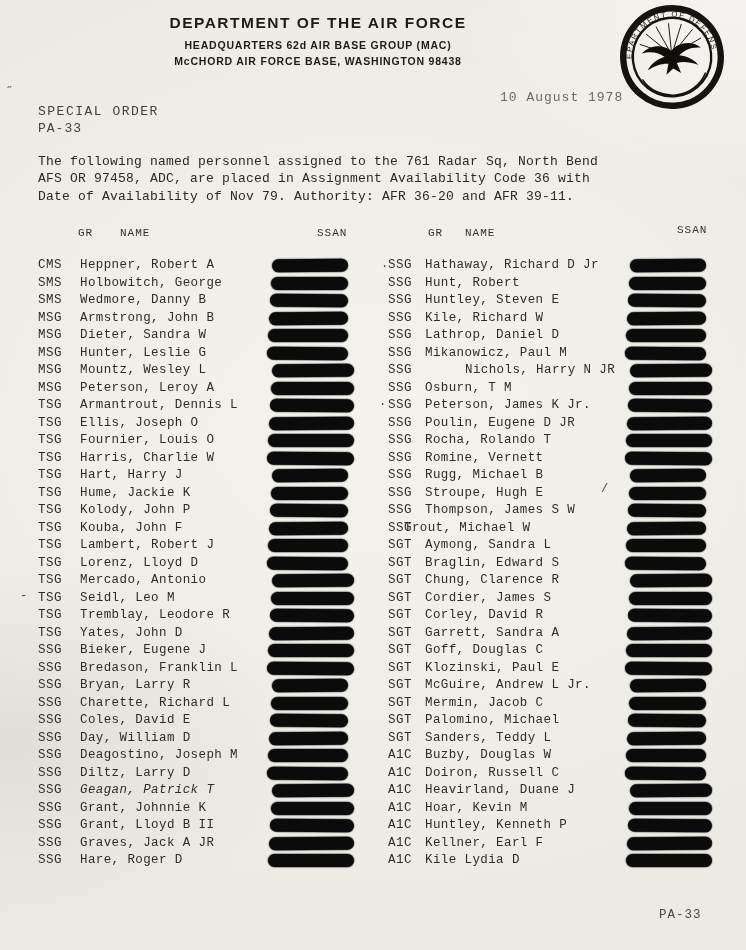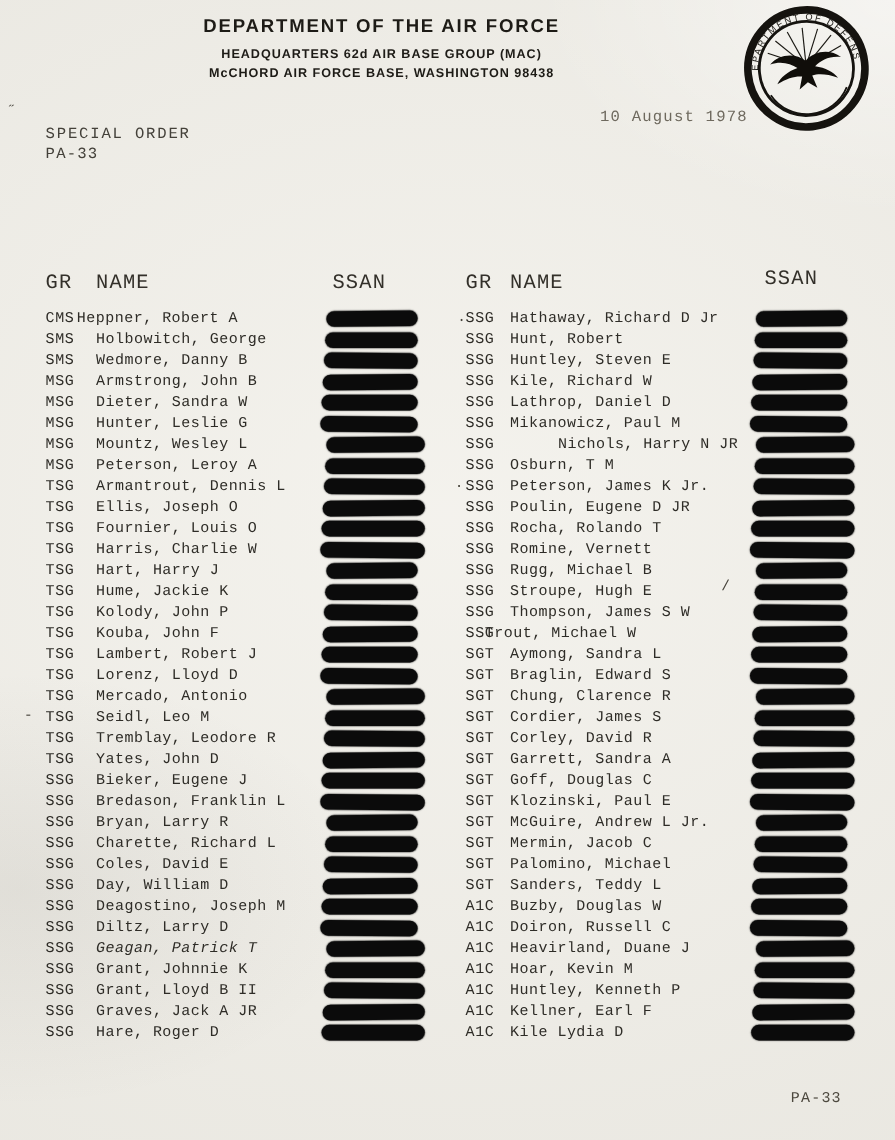--- a/index.html
+++ b/index.html
@@ -21,21 +21,21 @@
   .lh3{font-size:10.5px;font-weight:bold;letter-spacing:0.8px;margin-top:4px;}
   
   .seal{left:616px;top:4px;width:112px;height:106px;transform:rotate(-6deg);}
   
   .date{left:500px;top:90px;font-size:13px;color:#6e695e;letter-spacing:1px;}
   .so-title{left:38px;top:104px;font-size:13px;letter-spacing:1.5px;color:#44413a;}
   .so-number{left:38px;top:121px;font-size:13px;letter-spacing:1px;color:#44413a;}
   
   .para{left:38px;top:153px;width:620px;font-size:13px;line-height:17.3px;letter-spacing:0.2px;color:#2b2925;}
   
-  .colhead{font-size:17px;letter-spacing:1px;color:#33302a;top:227px;}
+  .colhead{font-size:11px;letter-spacing:1px;color:#33302a;top:227px;margin-left:40px;}
   
   .row{position:absolute;height:17.5px;width:746px;}
   .gr{position:absolute;font-size:12.5px;letter-spacing:0.5px;}
   .nm{position:absolute;font-size:12.5px;letter-spacing:0.4px;white-space:pre;}
   .bar{position:absolute;height:13px;background:#0b0b0b;border-radius:7px;top:1px;
        box-shadow:0 0 1px 0.5px rgba(10,10,10,0.6);}
   .artifact{position:absolute;font-size:12px;color:#45423a;}
   .footer{left:659px;top:908px;font-size:12.5px;letter-spacing:1px;color:#4c483e;}
 </style>
 </head>
@@ -72,32 +72,37 @@
         C35,51 29,55 26,60 C34,56 41,55 46,56 L43,66 L50,61 L57,66 L54,56
         C59,55 66,56 74,60 C71,55 65,51 57,49 C62,45 69,42 78,44 C70,36 57,37 50,44 Z"></path>
       <path fill="none" stroke="#15130f" stroke-width="1.4" d="M 20,68 A 34,34 0 0 0 80,68"></path>
     </svg>
   </div>
 
   <div class="abs date">10 August 1978</div>
   <div class="abs so-title">SPECIAL ORDER</div>
   <div class="abs so-number">PA-33</div>
 
+  <div class="abs para">
+    <div>The following named personnel assigned to the 761 Radar Sq, North Bend</div>
+    <div>AFS OR 97458, ADC, are placed in Assignment Availability Code 36 with</div>
+    <div>Date of Availability of Nov 79.  Authority:  AFR 36-20 and AFR 39-11.</div>
+  </div>
 
   <div class="abs colhead" style="left:38px">GR</div>
   <div class="abs colhead" style="left:80px">NAME</div>
   <div class="abs colhead" style="left:277px">SSAN</div>
   <div class="abs colhead" style="left:388px">GR</div>
   <div class="abs colhead" style="left:425px">NAME</div>
   <div class="abs colhead" style="left:637px; top:224px">SSAN</div>
 
   <div id="roster-left">
       <div class="row" style="top: 258px;">
         <span class="gr" style="left: 38px;">CMS</span>
-        <span class="nm" style="left: 64px; text-align: center;">Heppner, Robert A</span>
+        <span class="nm" style="left: 80px; text-align: center;">Heppner, Robert A</span>
         <span class="bar" style="width: 76px; left: 272px; transform: rotate(-0.5deg);"></span>
       </div>
       <div class="row" style="top: 275.5px;">
         <span class="gr" style="left: 38px;">SMS</span>
         <span class="nm" style="left: 80px;">Holbowitch, George</span>
         <span class="bar" style="width: 77px; left: 271px; transform: rotate(0deg);"></span>
       </div>
       <div class="row" style="top: 293px;">
         <span class="gr" style="left: 38px;">SMS</span>
         <span class="nm" style="left: 80px;">Wedmore, Danny B</span>

